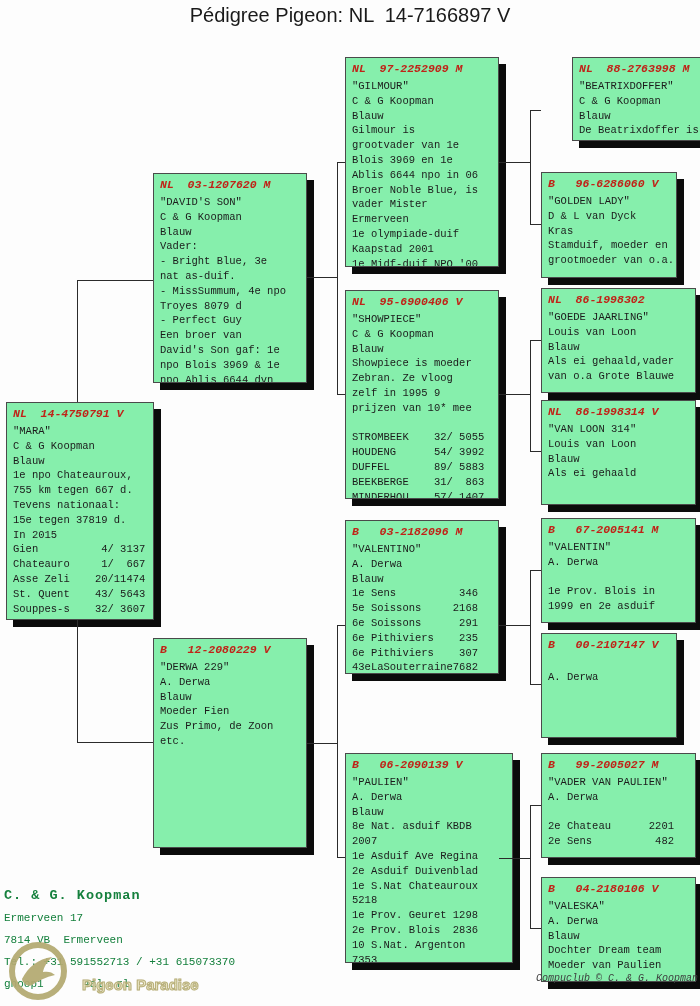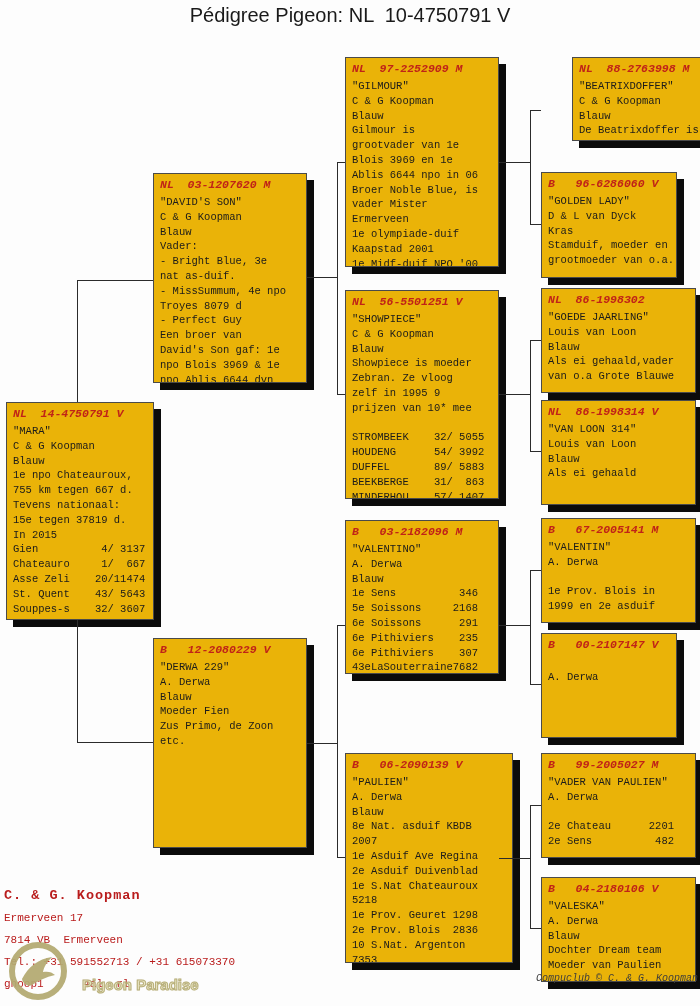--- a/index.html
+++ b/index.html
@@ -8,35 +8,35 @@
     background:#fdfdfd; overflow:hidden;
     font-family:"Liberation Mono", monospace;
   }
   .page-title {
     position:absolute; top:4px; left:0; width:700px;
     text-align:center; font-family:"Liberation Sans", sans-serif;
     font-size:20px; color:#1a1a1a; white-space:pre;
   }
   .box {
     position:absolute; box-sizing:border-box;
-    background:#eab308; border:1px solid #4a4a4a;
+    background:#86efac; border:1px solid #4a4a4a;
     box-shadow:7px 7px 0 #0b0b0b;
     padding:4px 0 0 6px; overflow:hidden;
   }
   .ring {
     font-family:"Liberation Mono", monospace;
     font-style:italic; font-weight:bold; font-size:11.5px;
     color:var(--ring_red,#c02318); white-space:pre; margin-bottom:4px;
   }
   .body {
     font-family:"Liberation Mono", monospace;
     font-size:10.5px; line-height:14.8px; color:#1b1b1b; white-space:pre;
   }
   .line { position:absolute; background:var(--line,#2b2b2b); }
-  .footer-block { position:absolute; left:4px; top:888px; color:#b91c1c; }
+  .footer-block { position:absolute; left:4px; top:888px; color:#15803d; }
   .breeder-name {
     font-weight:bold; font-size:13.5px; letter-spacing:1px;
     margin-bottom:4px; white-space:pre;
   }
   .address { font-size:11px; line-height:22px; white-space:pre; }
   .pipa-logo { position:absolute; left:6px; top:938px; width:210px; height:66px; opacity:.93; }
   .pipa-bird { position:absolute; left:2px; top:3px; }
   .pipa-text {
     position:absolute; left:66px; top:2px;
     font-family:"Liberation Sans", sans-serif; font-weight:bold;
@@ -52,21 +52,21 @@
   .credit {
     position:absolute; right:2px; top:973px;
     font-size:10px; font-style:italic; color:#3c3c3c; white-space:pre;margin-left:33px;
   }
 </style>
 </head>
 <body>
 
 <div id="page">
 
-  <div class="page-title">Pédigree Pigeon: NL  10-4750791 V</div>
+  <div class="page-title">Pédigree Pigeon: NL  14-7166897 V</div>
 
   <div class="box" style="left:6px;top:402px;width:148px;height:218px">
     <div class="ring">NL  14-4750791 V</div>
     <div class="body">"MARA"
 C &amp; G Koopman
 Blauw
 1e npo Chateauroux,
 755 km tegen 667 d.
 Tevens nationaal:
 15e tegen 37819 d.
@@ -114,21 +114,21 @@
 Blois 3969 en 1e
 Ablis 6644 npo in 06
 Broer Noble Blue, is
 vader Mister
 Ermerveen
 1e olympiade-duif
 Kaapstad 2001
 1e Midf-duif NPO '00</div>
   </div>
   <div class="box" style="left:345px;top:290px;width:154px;height:209px">
-    <div class="ring">NL  56-5501251 V</div>
+    <div class="ring">NL  95-6900406 V</div>
     <div class="body">"SHOWPIECE"
 C &amp; G Koopman
 Blauw
 Showpiece is moeder
 Zebran. Ze vloog
 zelf in 1995 9
 prijzen van 10* mee
 
 STROMBEEK    32/ 5055
 HOUDENG      54/ 3992

